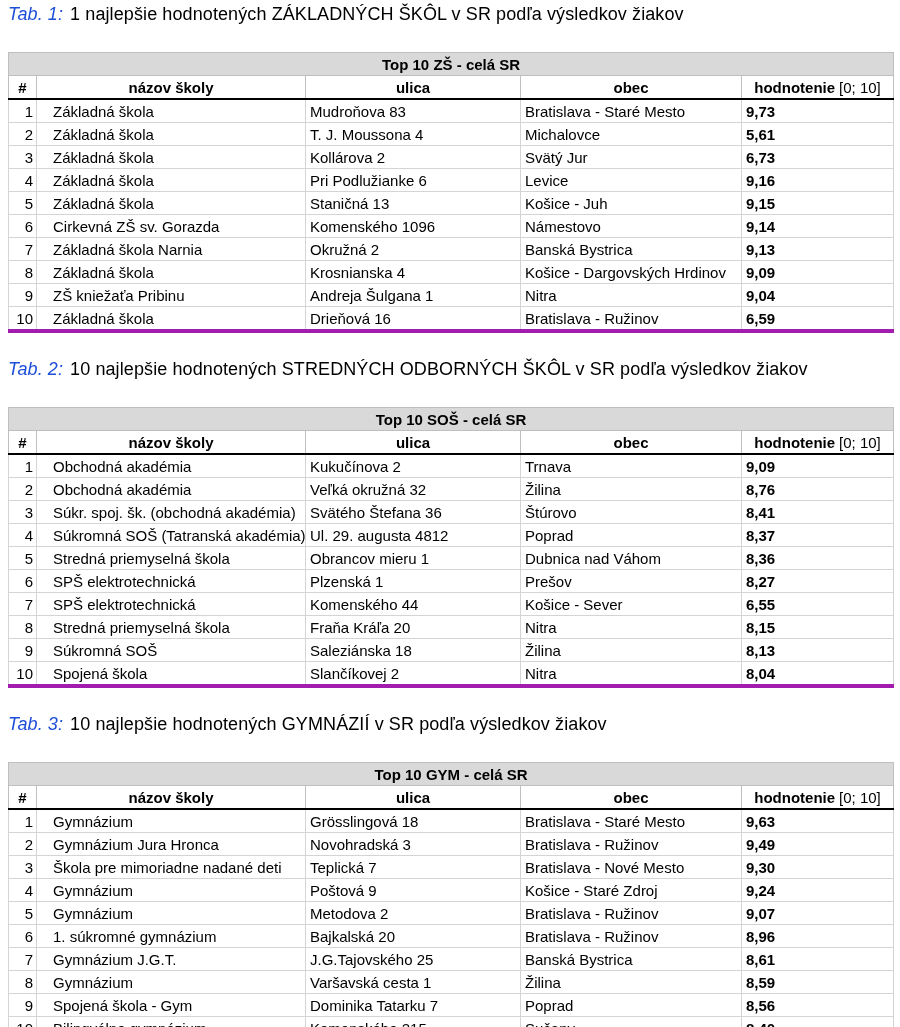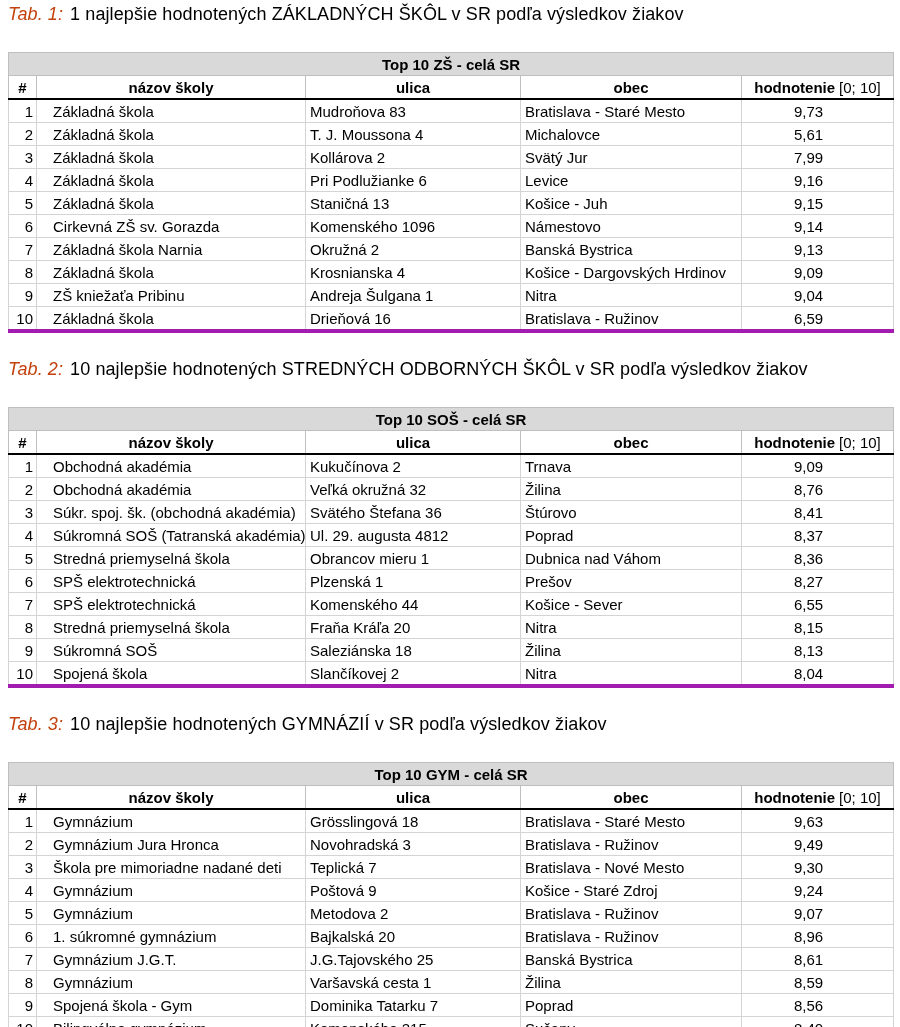--- a/index.html
+++ b/index.html
@@ -19,21 +19,21 @@
   .table-block { margin-bottom: 26px; }
   .tab-title {
     font-size: 18px;
     font-weight: normal;
     margin: 0 0 6px 0;
     letter-spacing: 0.1px;
     white-space: nowrap;
   }
   .tab-title .prefix {
     font-style: italic;
-    color: #c2410c;
+    color: #1d4ed8;
     margin-right: 7px;
   }
   table.rank-table {
     border-collapse: collapse;
     table-layout: fixed;
     width: 885px;
     font-size: 15px;
     margin-top: 27px;
   }
   col.c-rank   { width: 28px; }
@@ -69,21 +69,21 @@
     padding: 0 4px;
     white-space: nowrap;
     overflow: hidden;
     vertical-align: middle;
   }
   tbody tr:last-child td { border-bottom: 4px solid #a21caf; }
   td.col-rank   { text-align: right; padding-right: 3px; }
   td.col-name   { text-align: left; padding-left: 16px; }
   td.col-street { text-align: left; }
   td.col-city   { text-align: left; }
-  td.col-rating { text-align: center; padding-right: 22px; }
+  td.col-rating { text-align: left; padding-right: 22px; font-weight: bold; }
 
   .source-note {
     width: 885px;
     text-align: center;
     font-style: italic;
     font-size: 16px;
     margin-top: 8px;
     color: #1a1a1a;
   }
 </style>
@@ -127,21 +127,21 @@
             <td class="col-name">Základná škola</td>
             <td class="col-street">T. J. Moussona 4</td>
             <td class="col-city">Michalovce</td>
             <td class="col-rating">5,61</td>
           </tr>
           <tr>
             <td class="col-rank">3</td>
             <td class="col-name">Základná škola</td>
             <td class="col-street">Kollárova 2</td>
             <td class="col-city">Svätý Jur</td>
-            <td class="col-rating">7,99</td>
+            <td class="col-rating">6,73</td>
           </tr>
           <tr>
             <td class="col-rank">4</td>
             <td class="col-name">Základná škola</td>
             <td class="col-street">Pri Podlužianke 6</td>
             <td class="col-city">Levice</td>
             <td class="col-rating">9,16</td>
           </tr>
           <tr>
             <td class="col-rank">5</td>

